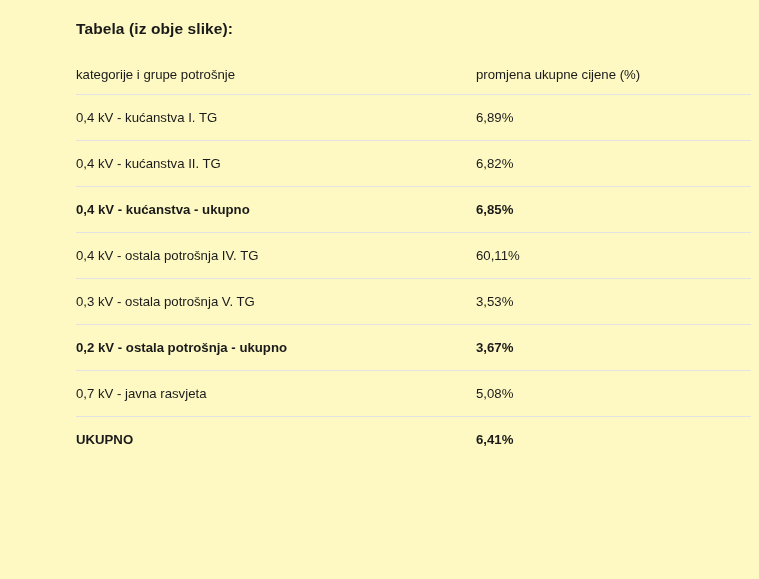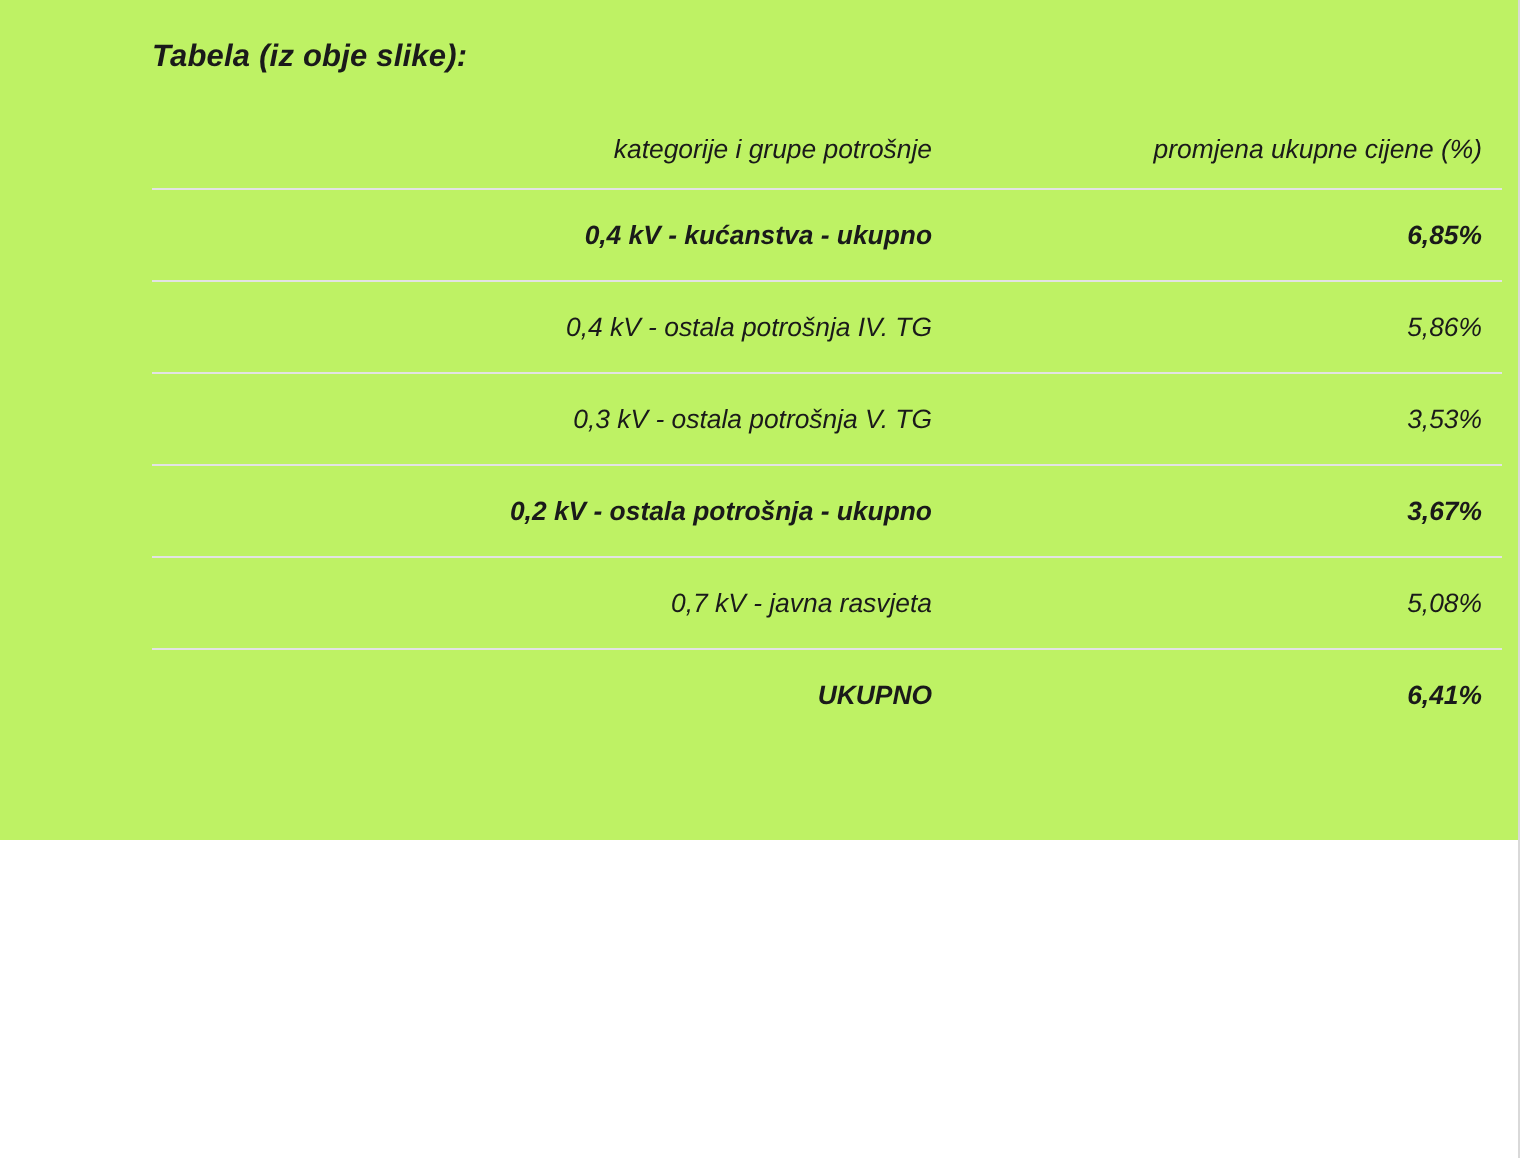--- a/index.html
+++ b/index.html
@@ -10,24 +10,23 @@
     width: 760px;
     height: 579px;
     background: #ffffff;
     font-family: "Liberation Sans", sans-serif;
     color: #1a1a1a;
     overflow: hidden;
   }
   .page {
     position: relative;
     width: 760px;
-    height: 420px;
+    height: 579px;
     box-sizing: border-box;
-    background: #bef264;
-    font-style: italic;
+    background: #fef9c3;
   }
   .right-rule {
     position: absolute;
     top: 0;
     right: 0;
     width: 1px;
     height: 579px;
     background: #d9d9d9;
   }
   .content {
@@ -45,21 +44,21 @@
     letter-spacing: 0.1px;
   }
   table.data {
     border-collapse: collapse;
     width: 675px;
     table-layout: fixed;
   }
   table.data col.c1 { width: 400px; }
   table.data col.c2 { width: 275px; }
   table.data th, table.data td {
-    text-align: right;
+    text-align: left;
     vertical-align: middle;
     font-size: 13.2px;
     padding: 0;
     border-bottom: 1px solid #e3e3e3;
     height: 45px;
     color: #1a1a1a;
     font-weight: normal;
   }
   table.data thead th {
     border-bottom: 1px solid #e3e3e3;
@@ -97,34 +96,50 @@
         <tr>
           <th>
               <span class="cell-inner">kategorije i grupe potrošnje</span>
             </th>
           <th>
               <span class="cell-inner">promjena ukupne cijene (%)</span>
             </th>
         </tr>
       </thead>
       <tbody>
+        <tr>
+          <td>
+              <span class="cell-inner">0,4 kV - kućanstva I. TG</span>
+            </td>
+          <td>
+              <span class="cell-inner">6,89%</span>
+            </td>
+        </tr>
+        <tr>
+          <td>
+              <span class="cell-inner">0,4 kV - kućanstva II. TG</span>
+            </td>
+          <td>
+              <span class="cell-inner">6,82%</span>
+            </td>
+        </tr>
         <tr class="total">
           <td>
               <span class="cell-inner">0,4 kV - kućanstva - ukupno</span>
             </td>
           <td>
               <span class="cell-inner">6,85%</span>
             </td>
         </tr>
         <tr>
           <td>
               <span class="cell-inner">0,4 kV - ostala potrošnja IV. TG</span>
             </td>
           <td>
-              <span class="cell-inner">5,86%</span>
+              <span class="cell-inner">60,11%</span>
             </td>
         </tr>
         <tr>
           <td>
               <span class="cell-inner">0,3 kV - ostala potrošnja V. TG</span>
             </td>
           <td>
               <span class="cell-inner">3,53%</span>
             </td>
         </tr>

